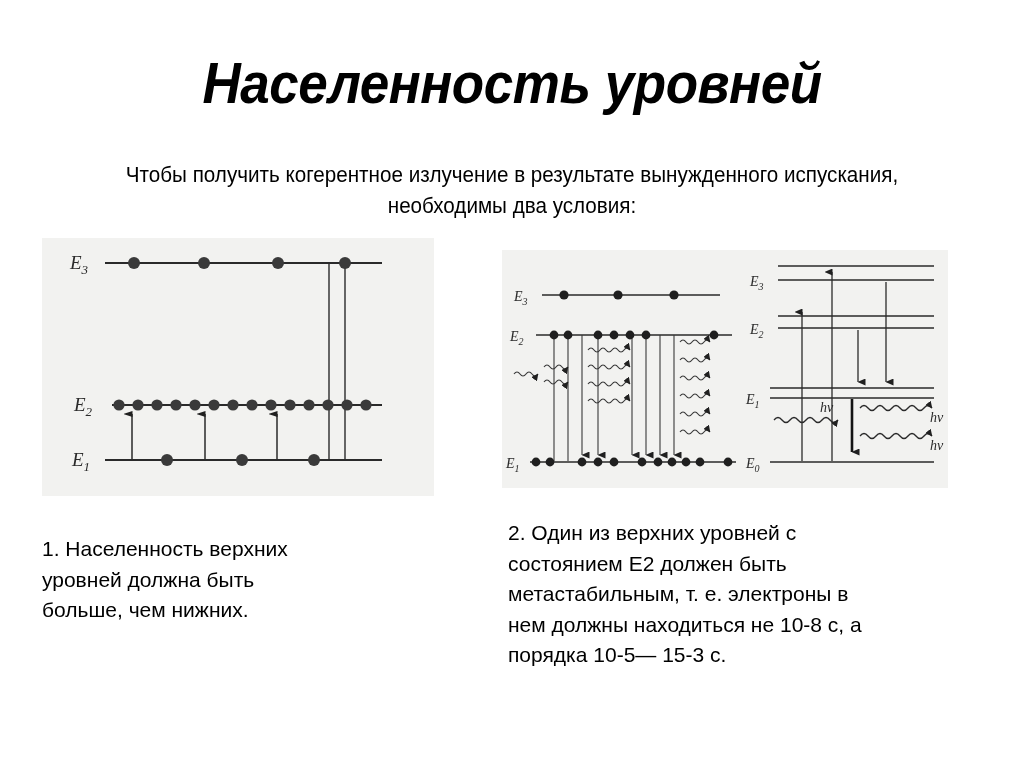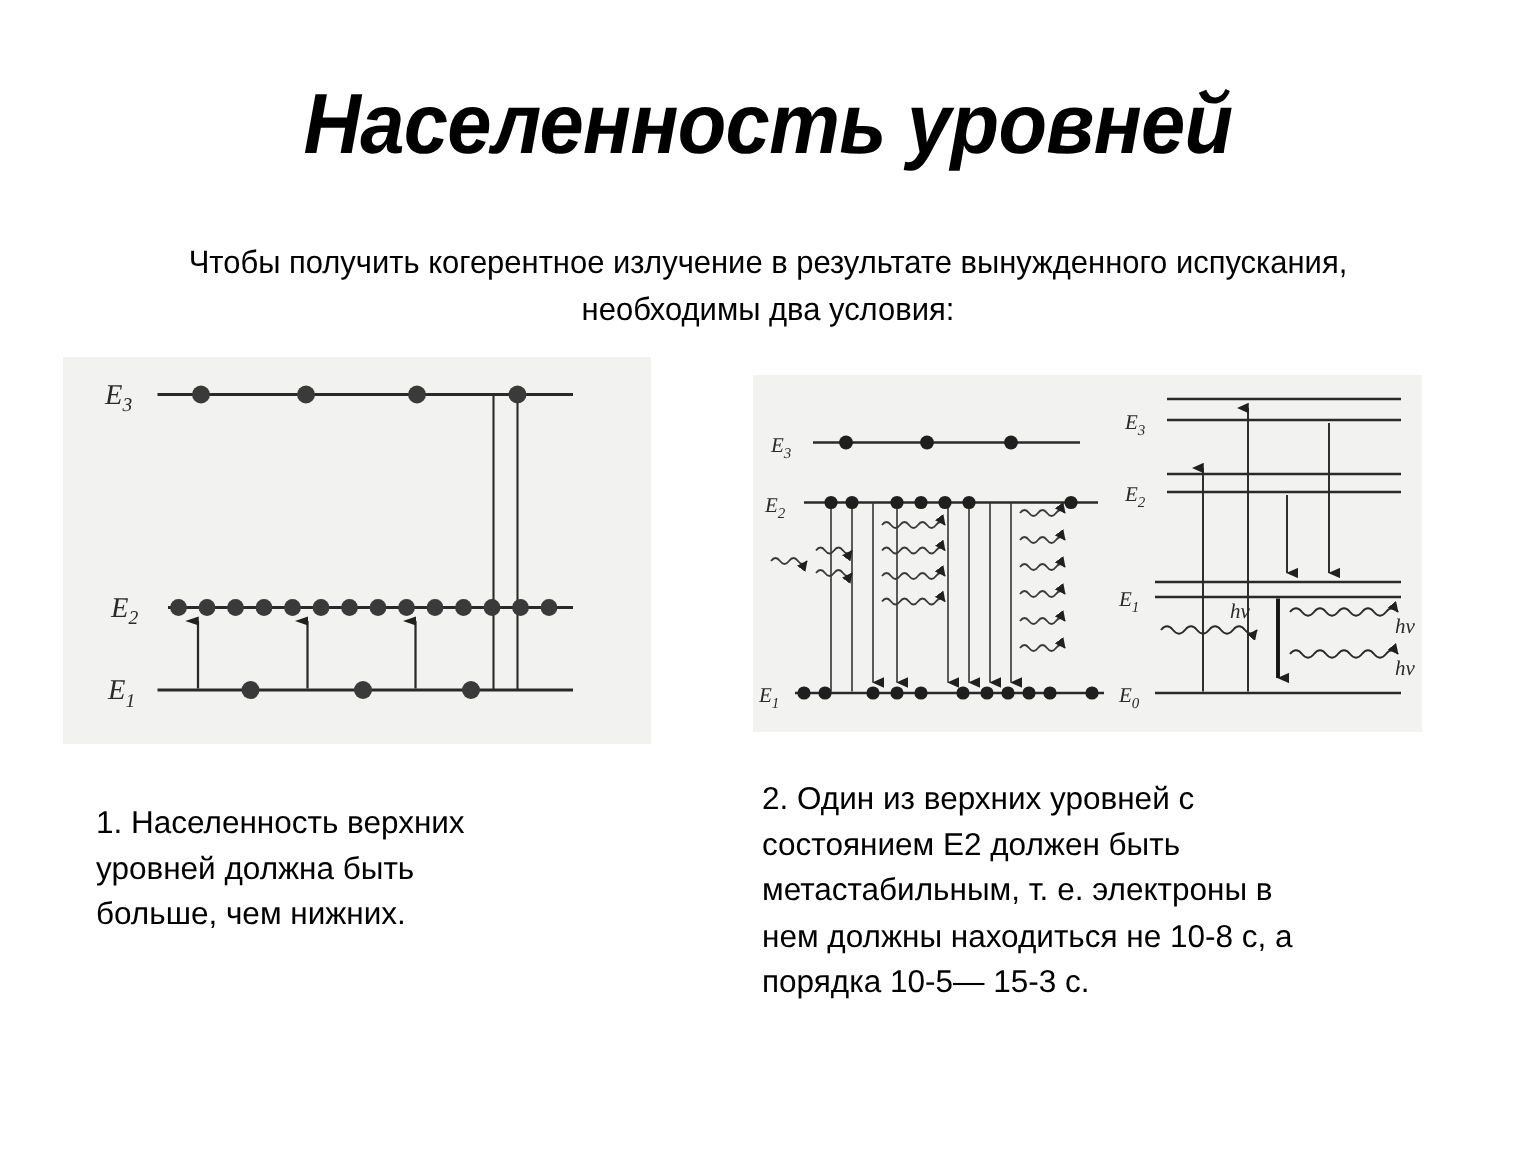--- a/index.html
+++ b/index.html
@@ -68,21 +68,21 @@
   .figure svg { display: block; }
 
   
   .caption {
     position: absolute;
     font-size: 21px;
     line-height: 30.5px;
     white-space: pre-line;
   }
   #caption-left {
-    left: 64px;
+    left: 42px;
     top: 534px;
     width: 380px;
     text-indent: 0;
   }
   #caption-right {
     left: 508px;
     top: 518px;
     width: 480px;
   }
 </style>

